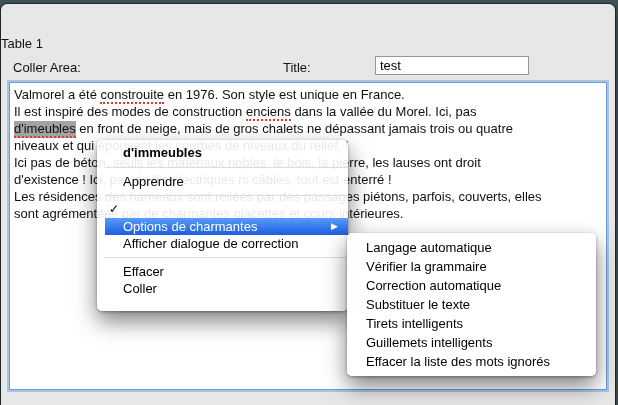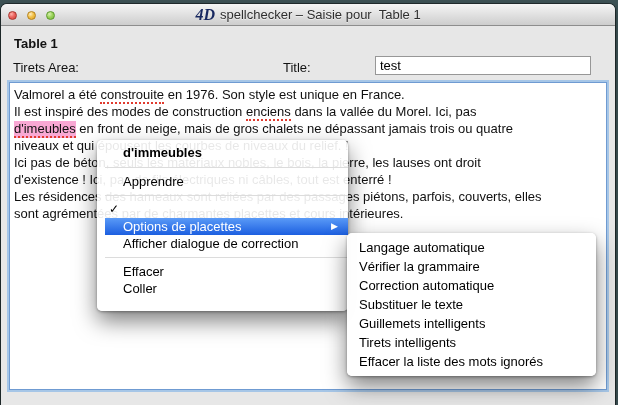--- a/index.html
+++ b/index.html
@@ -29,80 +29,69 @@
     position:absolute;left:60px;right:60px;top:0;height:21px;
     display:flex;align-items:center;justify-content:center;gap:5px;
     font-size:13px;color:#2f2f2f;text-shadow:0 1px 0 rgba(255,255,255,.55);
     white-space:pre;
   }
   .logo4d{
     font-family:"Liberation Serif",serif;font-style:italic;font-weight:bold;
     font-size:16px;line-height:1;color:#17275f;text-shadow:none;
   }
   .lbl{position:absolute;font-size:13px;color:#121212;}
-  .lbl-table{left:13px;top:32px;font-weight:bold;}
+  .lbl-table{left:0;top:32px;}
   .lbl-texte{left:12px;top:56px;}
   .lbl-title{left:282px;top:56px;}
   .title-input{
-    position:absolute;left:374px;top:52px;width:216px;height:19px;
+    position:absolute;left:374px;top:52px;width:154px;height:19px;
     border:1px solid #979797;background:#fff;box-sizing:border-box;
     font-family:"Liberation Sans",sans-serif;font-size:13px;color:#000;
     padding:0 4px;outline:none;
   }
   .textarea{
     position:absolute;left:8px;top:78px;width:598px;height:308px;
     background:#fff;box-sizing:border-box;
     border:1px solid #6f9bd2;
     box-shadow:0 0 0 2px #a6c6e7;
     padding:3px 4px 0 4px;overflow:hidden;
   }
   .tline{height:17px;line-height:17px;font-size:13px;color:#101010;white-space:pre;}
   .miss{border-bottom:2px dotted #e03a2e;padding-bottom:0;}
-  .sel{background:#f9a8d4;}
+  .sel{background:#a3a3a3;}
   .ctxmenu{
     position:absolute;left:96px;top:136px;width:243px;
     background:rgba(255,255,255,.9);border-radius:5px;
     padding:4px 0 14px 8px;
     box-shadow:0 10px 22px rgba(0,0,0,.5),0 1px 3px rgba(0,0,0,.35);
   }
   .mitem{position:relative;height:17px;line-height:17px;font-size:13px;color:#000;padding-left:18px;}
   .mitem.bold{font-weight:bold;height:18px;line-height:18px;}
   .mitem.hl{
     background:linear-gradient(#5a9af7,#1c5fe0);color:#fff;
   }
   .chk{position:absolute;left:4px;top:0;font-size:12px;}
   .arrow{position:absolute;right:10px;top:0;font-size:9px;line-height:17px;}
   .msep{height:1px;background:#dcdcdc;margin:5px 0;}
   .submenu{
     position:absolute;left:346px;top:229px;width:249px;
     background:rgba(255,255,255,.97);border-radius:5px;
     padding:5px 0;
     box-shadow:0 10px 22px rgba(0,0,0,.5),0 1px 3px rgba(0,0,0,.35);
   }
-  .smitem{height:19px;line-height:19px;font-size:13px;color:#000;padding-left:12px;white-space:pre;}
+  .smitem{height:19px;line-height:19px;font-size:13px;color:#000;padding-left:19px;white-space:pre;}
 </style>
 </head>
 <body>
 
 <div class="window">
 
-  <div class="titlebar">
-    <div class="lights">
-      <div class="light red"></div>
-      <div class="light yellow"></div>
-      <div class="light green"></div>
-    </div>
-    <div class="titlewrap">
-      <span class="logo4d">4D</span>
-      <span>spellchecker – Saisie pour  Table 1</span>
-    </div>
-  </div>
 
   <div class="lbl lbl-table">Table 1</div>
-  <div class="lbl lbl-texte">Tirets Area:</div>
+  <div class="lbl lbl-texte">Coller Area:</div>
   <div class="lbl lbl-title">Title:</div>
 
   <input class="title-input" type="text" value="test" style="">
 
   <div class="textarea">
     <div>
         <div class="tline"><span>Valmorel a été </span><span class="miss">constrouite</span><span> en 1976. Son style est unique en France.</span></div>
         <div class="tline"><span>Il est inspiré des modes de construction </span><span class="miss">enciens</span><span> dans la vallée du Morel. Ici, pas</span></div>
         <div class="tline"><span class="miss sel">d'imeubles</span><span> en front de neige, mais de gros chalets ne dépassant jamais trois ou quatre</span></div>
         <div class="tline"><span>niveaux et qui épousent les courbes de niveaux du relief. !</span></div>
@@ -112,30 +101,30 @@
         <div class="tline"><span>sont agrémentées par de charmantes placettes et cours intérieures.</span></div>
       </div>
   </div>
 
   <div class="ctxmenu">
       <div class="mitem bold"><span>d'immeubles</span></div>
       <div class="msep"></div>
       <div class="mitem"><span>Apprendre</span></div>
       <div class="msep"></div>
       <div class="mitem"><span class="chk">✓</span></div>
-      <div class="mitem hl"><span>Options de placettes</span><span class="arrow">▶</span></div>
+      <div class="mitem hl"><span>Options de charmantes</span><span class="arrow">▶</span></div>
       <div class="mitem"><span>Afficher dialogue de correction</span></div>
       <div class="msep"></div>
       <div class="mitem"><span>Effacer</span></div>
       <div class="mitem"><span>Coller</span></div>
     </div>
 
   <div class="submenu">
       <div class="smitem">Langage automatique</div>
       <div class="smitem">Vérifier la grammaire</div>
       <div class="smitem">Correction automatique</div>
       <div class="smitem">Substituer le texte</div>
+      <div class="smitem">Tirets intelligents</div>
       <div class="smitem">Guillemets intelligents</div>
-      <div class="smitem">Tirets intelligents</div>
       <div class="smitem">Effacer la liste des mots ignorés</div>
     </div>
 
 </div>
 
 </body></html>

